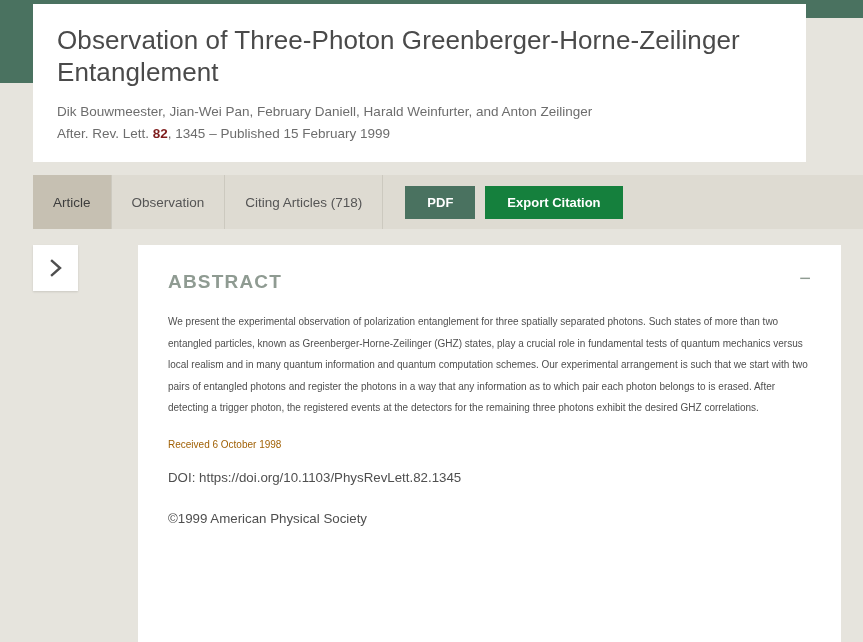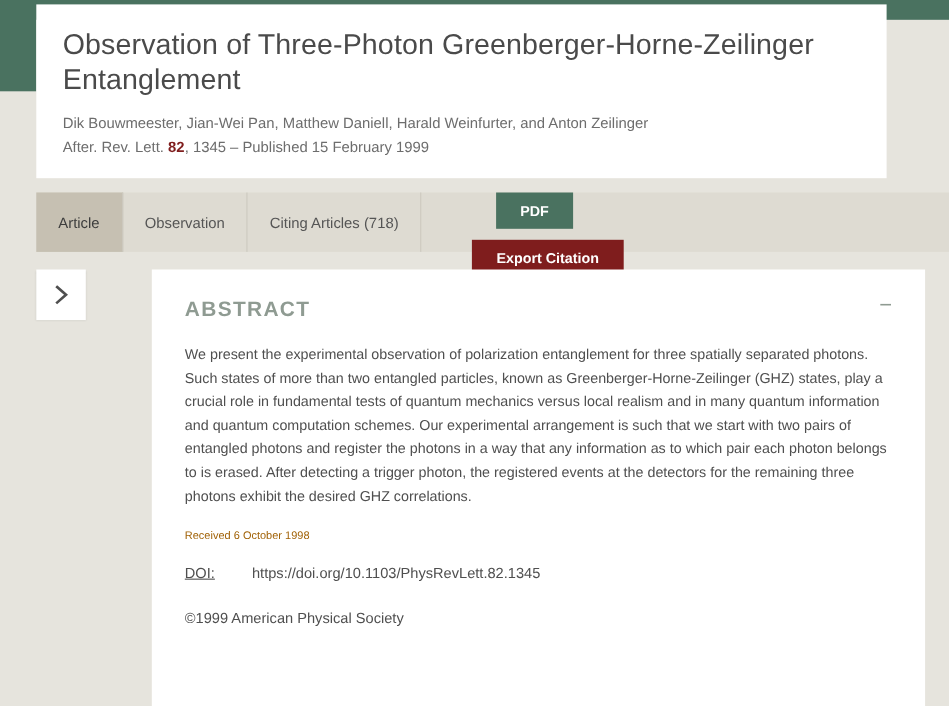--- a/index.html
+++ b/index.html
@@ -88,38 +88,36 @@
   }
   .tab.active {
     background: #c6c0b2;
     color: #3d3d3d;
   }
   .tab-buttons {
     display: flex;
     align-items: center;
     gap: 10px;
     padding-left: 22px;
-    flex-direction: column;
   }
   .btn {
     font-size: 13px;
     font-weight: bold;
     color: #ffffff;
     padding: 9px 22px;
     border: none;
     cursor: pointer;
     font-family: "Liberation Sans", sans-serif;
     white-space: nowrap;
   }
   .btn-pdf {
     background: #4a7260;
   }
   .btn-export {
-    background: #7f1d1d;
-    margin-left: 24px;
+    background: #15803d;
   }
   
   .side-toggle {
     position: absolute;
     left: 33px;
     top: 245px;
     width: 45px;
     height: 46px;
     background: #ffffff;
     display: flex;
@@ -154,51 +152,51 @@
   }
   .collapse-icon {
     font-size: 20px;
     color: #8f9b92;
     line-height: 14px;
     cursor: pointer;
     user-select: none;
   }
   .abstract-body {
     margin-top: 18px;
-    font-size: 13px;
+    font-size: 10px;
     line-height: 21.5px;
     color: #4f4f4f;
     text-align: left;
   }
   .meta-line {
     margin-top: 20px;
     font-size: 10px;
     color: #a16207;
   }
   .doi-line {
     margin-top: 20px;
     font-size: 13.3px;
     color: #4f4f4f;
   }
-  .doi-line .doi-label { margin-right: 30px; text-decoration: underline; }
+  .doi-line .doi-label { margin-right: 0; }
   .copyright {
     margin-top: 26px;
     font-size: 13.3px;
     color: #4f4f4f;
   }
 </style>
 </head>
 <body>
 
 <div class="top-band"></div>
 <div class="left-band"></div>
 
 <div class="paper-card">
   <h1 class="paper-title">Observation of Three-Photon Greenberger-Horne-Zeilinger Entanglement</h1>
-  <div class="authors">Dik Bouwmeester, Jian-Wei Pan, Matthew Daniell, Harald Weinfurter, and Anton Zeilinger</div>
+  <div class="authors">Dik Bouwmeester, Jian-Wei Pan, February Daniell, Harald Weinfurter, and Anton Zeilinger</div>
   <div class="citation">
     <span>After. Rev. Lett.</span>
     <b>82</b><span>, 1345 – Published 15 February 1999</span>
   </div>
 </div>
 
 <div class="tab-strip">
   <div class="tab active">Article</div>
   <div class="tab">Observation</div>
   <div class="tab">Citing Articles (718)</div>

